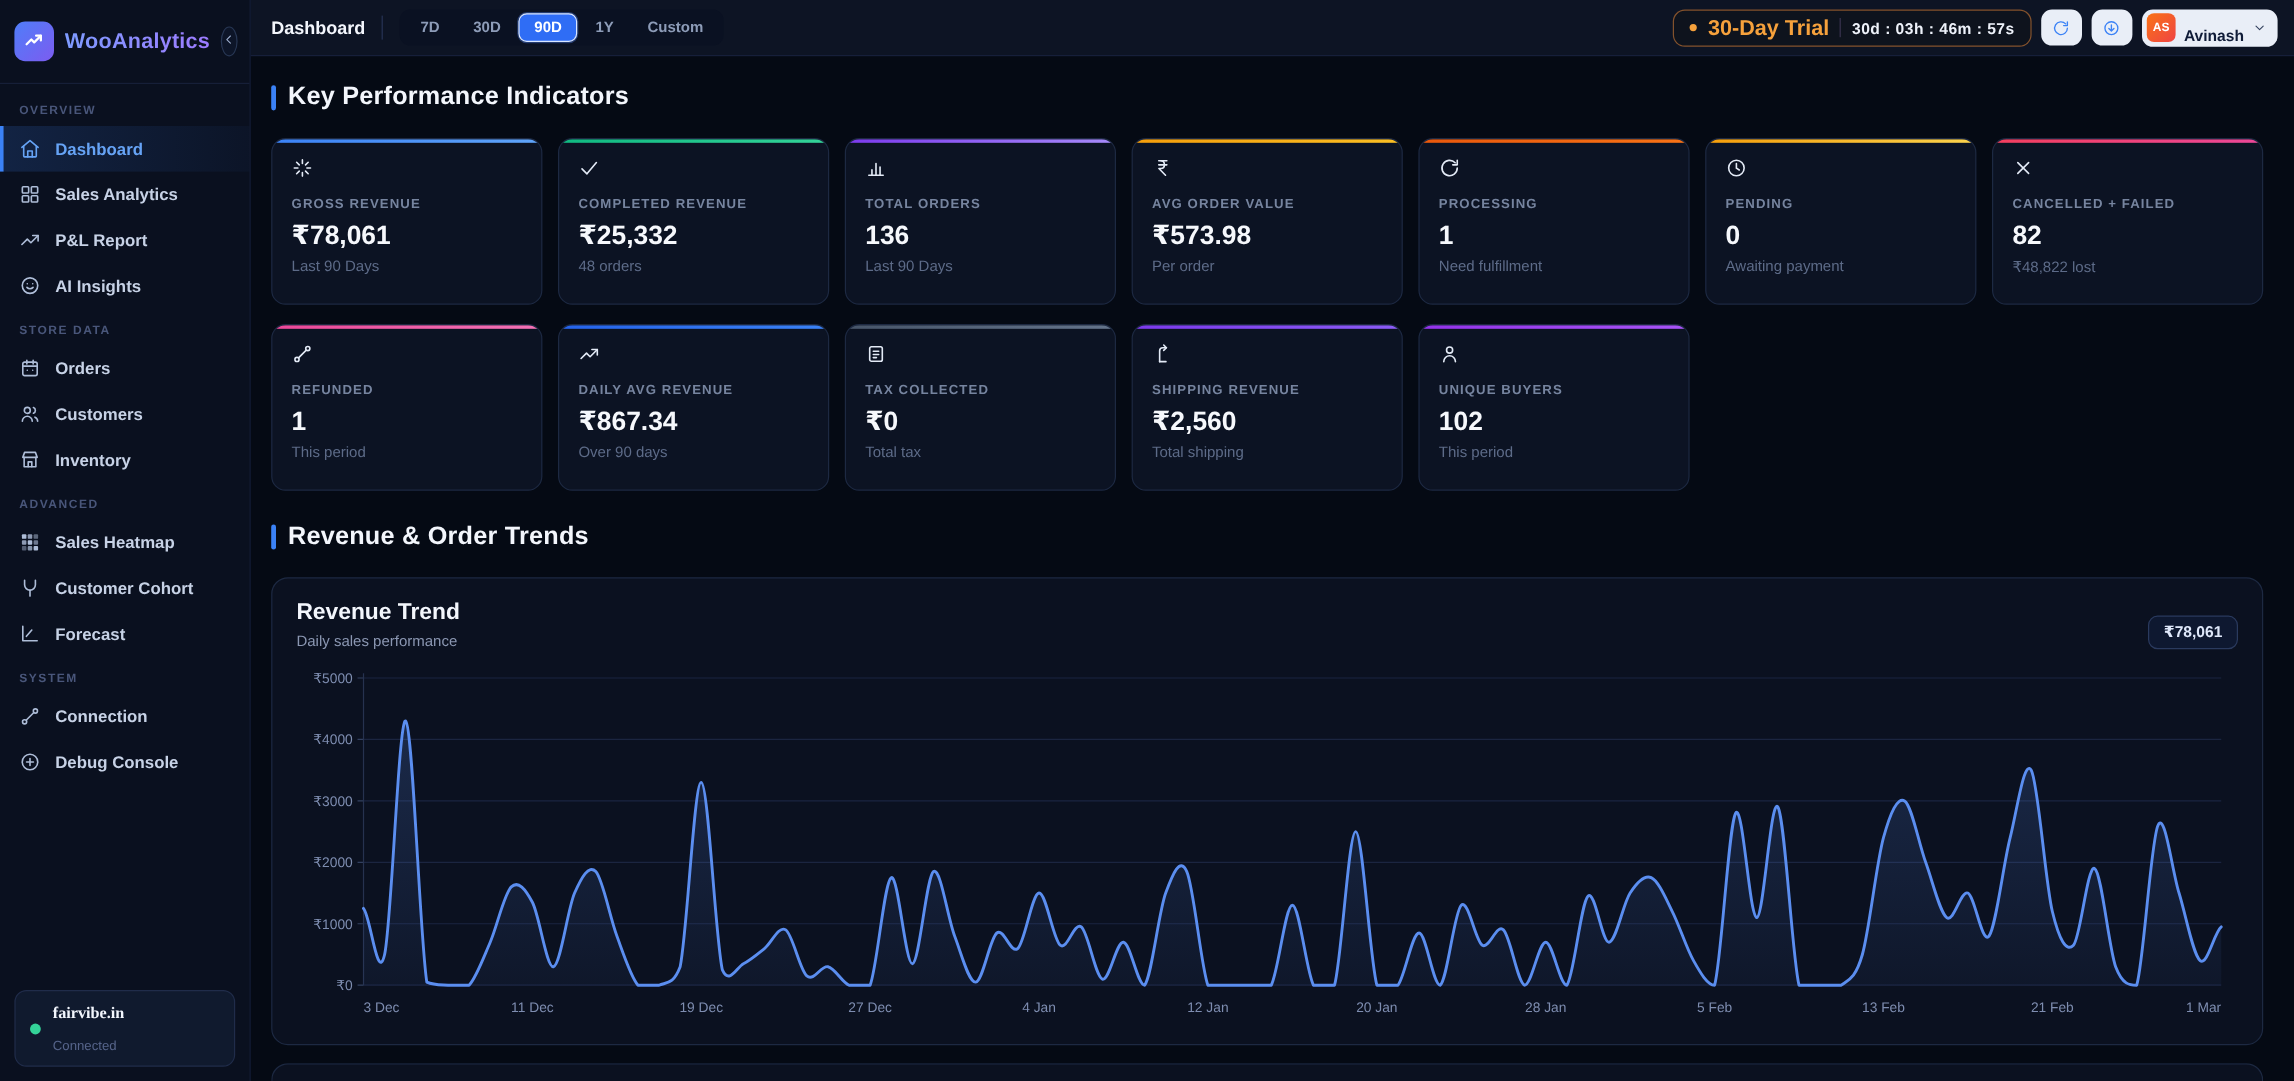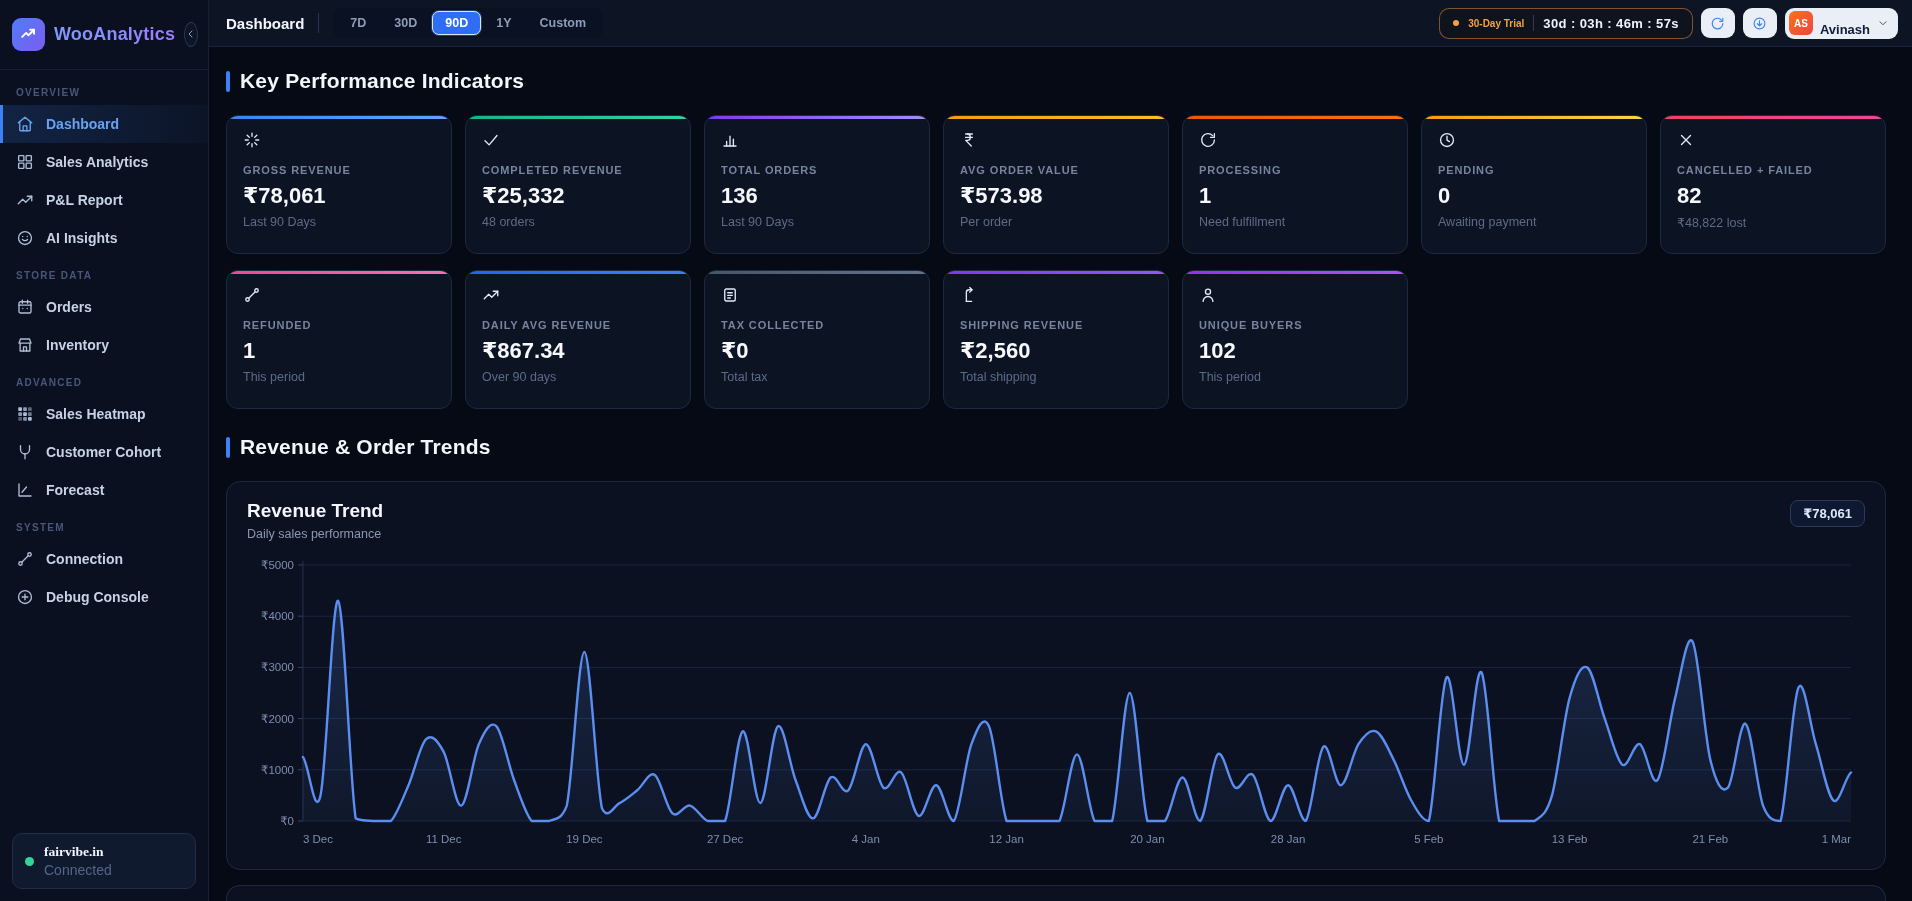--- a/index.html
+++ b/index.html
@@ -32,42 +32,42 @@
   .nav-item .nav-ic { width:18px; height:18px; color:#aebdd8; display:flex; }
   .nav-ic svg { width:18px; height:18px; }
   .nav-item.active { background:linear-gradient(90deg,rgba(59,130,246,.17),rgba(59,130,246,.04));
     border-left-color:#3b82f6; color:#66a3f5; }
   .nav-item.active .nav-ic { color:#66a3f5; }
   .side-footer { margin:12px; margin-top:auto; background:#101a2e;
     border:1px solid #202c4a; border-radius:10px; padding:10px 12px;
     display:flex; align-items:center; gap:10px; cursor:pointer; }
   .conn-dot { width:9px; height:9px; border-radius:50%; flex:none; }
   .site-name { font-size:13.5px; font-weight:700; color:#f2f6fd;font-family:Liberation Serif, serif; }
-  .site-status { font-size:14px; color:#56648a; margin-top:2px; }
+  .site-status { font-size:11px; color:#56648a; margin-top:14px; }
 
   
   .right { flex:1; display:flex; flex-direction:column; min-width:0; }
   .topbar { height:47px; min-height:47px; background:#0d1424;
     border-bottom:1px solid #1a2440; display:flex; align-items:center;
     padding:0 14px 0 17px; gap:14px; }
   .tb-title { font-size:15px; font-weight:700; color:#f3f6fc; }
   .tb-div { width:1px; height:20px; background:#273455; }
   .tabs { display:flex; align-items:center; gap:2px; background:#0a1122;
     border-radius:9px; padding:3px 4px; }
   .tab { border:1.5px solid transparent; background:transparent; color:#8d9cb8;
     font-size:12.5px; font-weight:600; padding:4px 12px; border-radius:7px;
     cursor:pointer; font-family:inherit; }
   .tab.active { background:#2f6df5; color:#fff; border-color:#d9e6ff;
     box-shadow:0 0 0 1px rgba(90,140,255,.35); }
   .tb-right { margin-left:auto; display:flex; align-items:center; gap:8px; }
   .trial-pill { display:flex; align-items:center; gap:9px; height:31px;
     padding:0 13px; border:1px solid rgba(249,146,60,.5); border-radius:10px;
     background:rgba(20,14,8,.25); }
   .trial-dot { width:6px; height:6px; border-radius:50%; }
-  .trial-label { font-size:10px; font-weight:700; }
+  .trial-label { font-size:18px; font-weight:700; }
   .trial-sep { width:1px; height:16px; background:#3a3450; }
   .trial-count { font-size:13px; font-weight:600; color:#eef2fa; letter-spacing:.4px; }
   .icon-btn { width:34px; height:30px; border-radius:9px; background:#e9eef7;
     border:none; color:#3b82f6; display:flex; align-items:center;
     justify-content:center; cursor:pointer; }
   .icon-btn svg { width:15px; height:15px; }
   .user-chip { display:flex; align-items:center; gap:7px; height:31px;
     background:#e9eef7; border-radius:9px; padding:0 9px 0 4px; cursor:pointer; }
   .avatar { width:24px; height:24px; border-radius:6px;
     background:linear-gradient(135deg,#f97316,#ef4444); color:#fff;
@@ -91,21 +91,21 @@
   .kpi-accent { position:absolute; top:0; left:0; right:0; height:3px; }
   .kpi-ic { display:flex; width:18px; height:18px; color:#e3eaf6; font-size:15px; }
   .kpi-ic svg { width:18px; height:18px; }
   .kpi-label { margin-top:15px; font-size:11px; font-weight:700;
     letter-spacing:.9px; color:#76849f; text-transform:uppercase; }
   .kpi-value { margin-top:7px; font-size:22px; font-weight:800; color:#f6f8fc; }
   .kpi-sub { margin-top:6px; font-size:12.5px; color:#5d6b88; }
 
   .trend-card { background:#0b1120; border:1px solid #1d2942; border-radius:14px;
     padding:18px 20px 12px; margin-bottom:15px; }
-  .trend-head { display:flex; align-items:flex-start; }
+  .trend-head { display:flex; align-items:flex-end; }
   .trend-title { font-size:19px; font-weight:800; color:#f3f6fc; }
   .trend-sub { margin-top:5px; font-size:12.5px; color:#8b97b2; }
   .trend-badge { margin-left:auto; font-size:13px; font-weight:700; color:#dfe8fa;
     border:1px solid #2a3a5e; background:#0e1830; border-radius:8px;
     padding:5px 12px; }
   #chart { margin-top:12px; }
   .tick { fill:#7e8db0; font-size:11.5px; font-family:"Liberation Sans","DejaVu Sans",sans-serif; }
 
   .peek-card { height:40px; background:#0b1120; border:1px solid #1d2942;
     border-radius:14px 14px 0 0; border-bottom:none; }
@@ -175,20 +175,31 @@
         <div class="nav-label">STORE DATA</div>
         <div class="nav-item">
           <span class="nav-ic">
             <svg viewBox="0 0 24 24" fill="none" stroke="currentColor" stroke-width="1.8" stroke-linecap="round" stroke-linejoin="round">
               <rect x="4" y="5" width="16" height="15" rx="2"></rect>
               <path d="M4 9.5h16M8.5 3v4M15.5 3v4"></path>
               <path d="M9 14h.01M15 14h.01"></path>
             </svg>
           </span>
           <span>Orders</span>
+        </div>
+        <div class="nav-item">
+          <span class="nav-ic">
+            <svg viewBox="0 0 24 24" fill="none" stroke="currentColor" stroke-width="1.8" stroke-linecap="round" stroke-linejoin="round">
+              <circle cx="9" cy="8" r="3.3"></circle>
+              <path d="M3.5 20a5.5 5.5 0 0 1 11 0"></path>
+              <path d="M15.8 4.9a3.3 3.3 0 0 1 0 6.2"></path>
+              <path d="M17.5 15.5c2 .9 3 2.5 3 4.5"></path>
+            </svg>
+          </span>
+          <span>Customers</span>
         </div>
         <div class="nav-item">
           <span class="nav-ic">
             <svg viewBox="0 0 24 24" fill="none" stroke="currentColor" stroke-width="1.8" stroke-linecap="round" stroke-linejoin="round">
               <path d="M4 9.5h16M4 9.5L6 4h12l2 5.5"></path>
               <path d="M5.5 9.5V20h13V9.5"></path>
               <path d="M10 20v-5.5h4V20"></path>
             </svg>
           </span>
           <span>Inventory</span>

